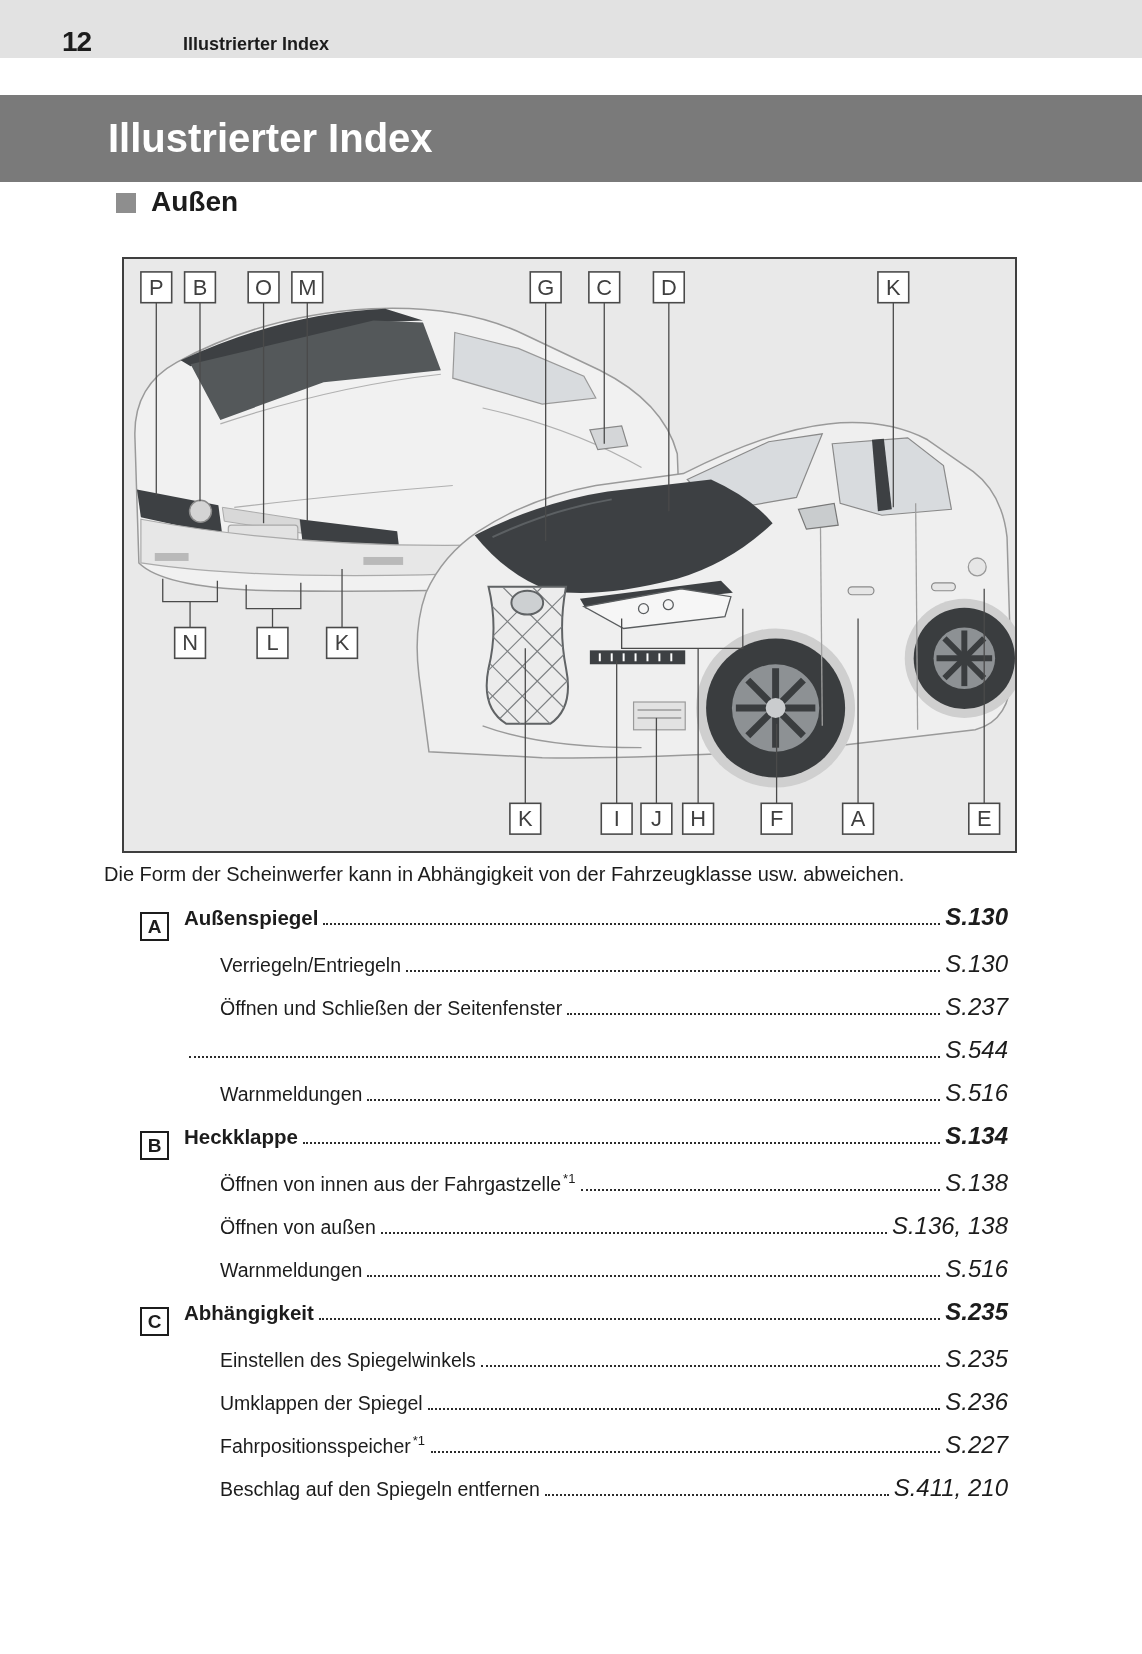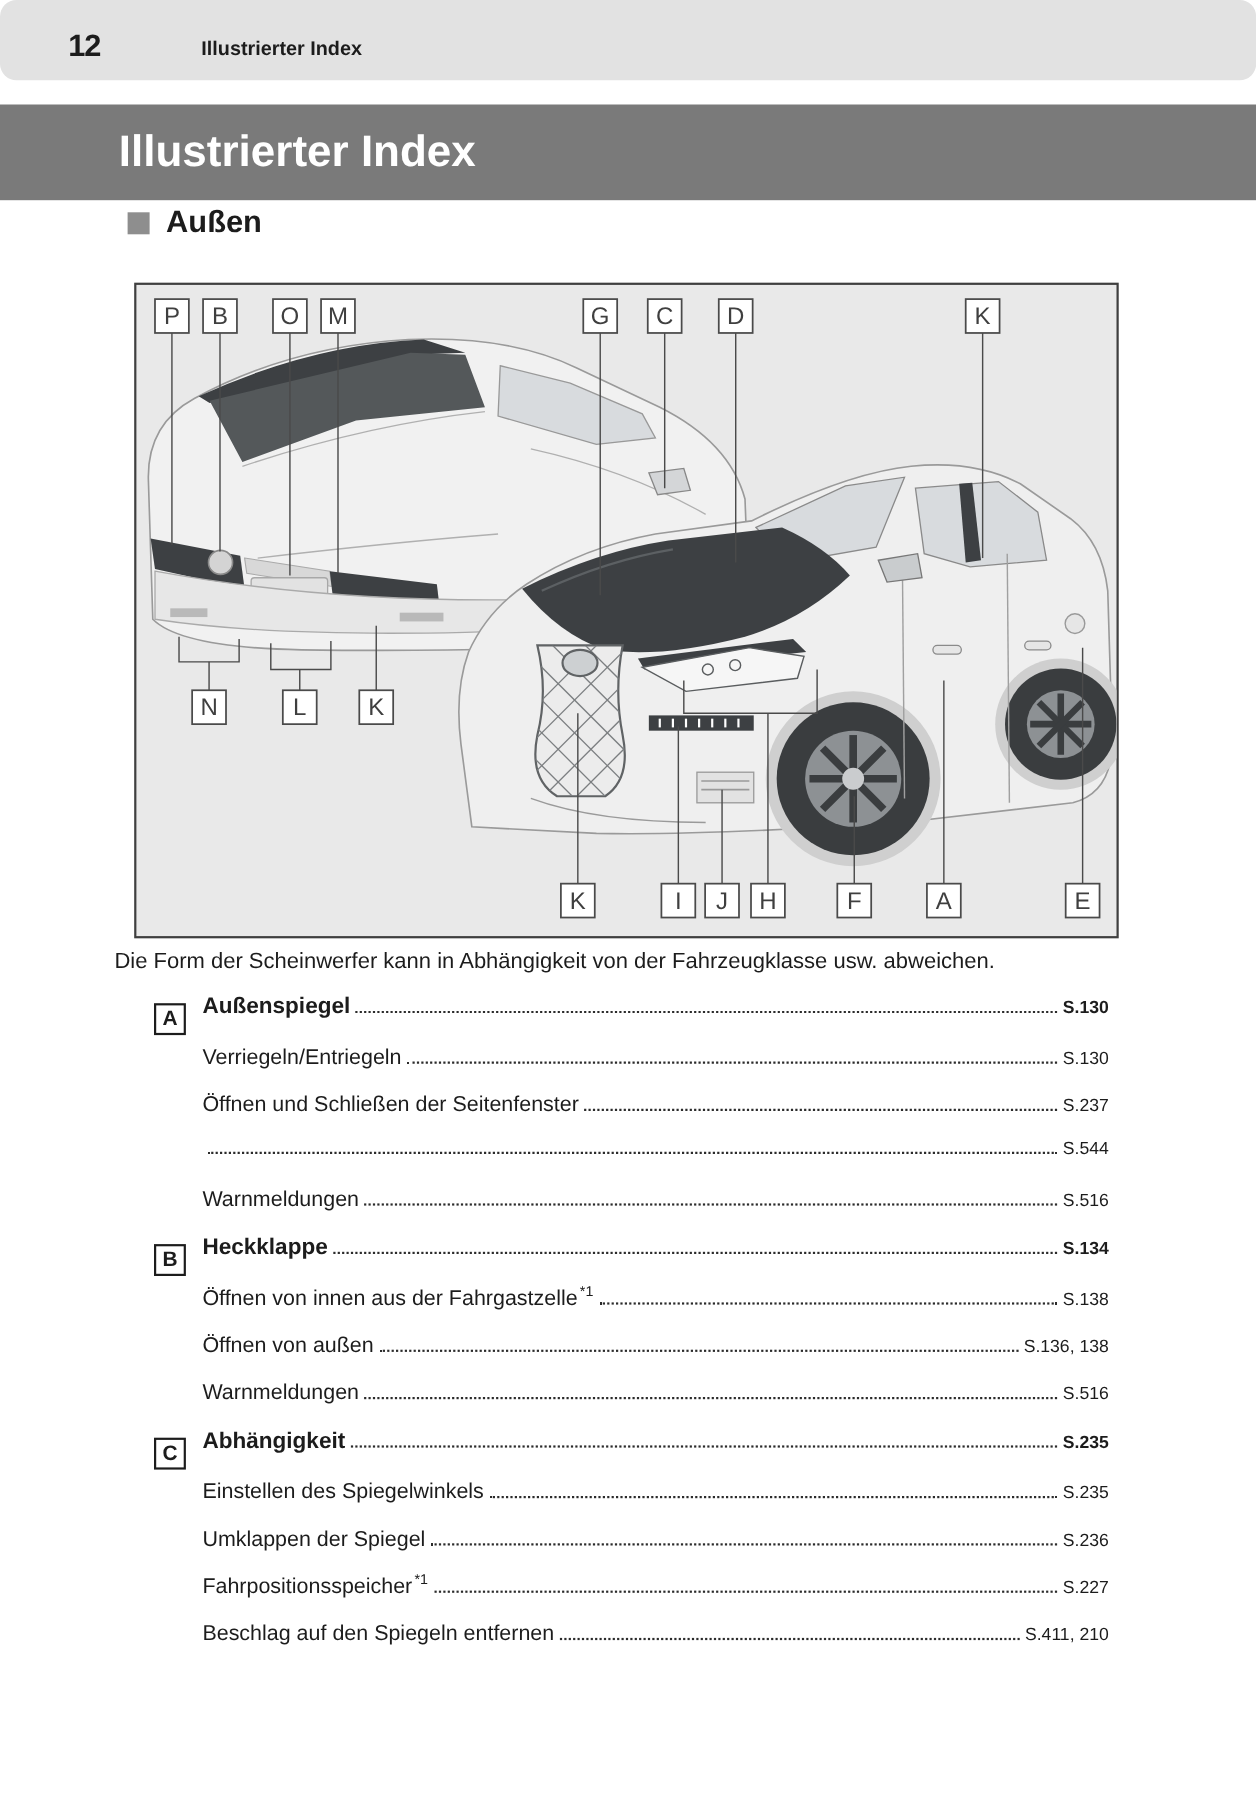--- a/index.html
+++ b/index.html
@@ -3,21 +3,21 @@
 <meta charset="utf-8">
 <title>Illustrierter Index</title>
 <style>
   html,body{margin:0;padding:0;background:#bbb;}
   .page{
     position:relative;width:1142px;height:1654px;margin:0 auto;
     background:#ffffff;overflow:hidden;
     font-family:"Liberation Sans", sans-serif;color:#1c1c1c;
   }
   
-  .topbar{position:absolute;left:0;top:0;width:1142px;height:73px;background:#e2e2e2;border-radius:15px;}
+  .topbar{position:absolute;left:0;top:0;width:1142px;height:58px;background:#e2e2e2;}
   .topbar .pagenum{position:absolute;left:62px;top:26px;font-size:28px;font-weight:bold;letter-spacing:-1px;}
   .topbar .runtitle{position:absolute;left:183px;top:34px;font-size:18px;font-weight:bold;}
   
   .banner{position:absolute;left:0;top:95px;width:1142px;height:87px;background:#7a7a7a;}
   .banner .bannertitle{position:absolute;left:108px;top:0;line-height:87px;color:#ffffff;
     font-size:40px;font-weight:bold;letter-spacing:0px;}
   
   .section{position:absolute;left:116px;top:186px;display:flex;align-items:flex-start;}
   .section .sq{width:20px;height:20px;background:#8e8e8e;margin-top:7px;}
   .section .sectitle{font-size:28px;font-weight:bold;margin-left:15px;}
@@ -29,25 +29,25 @@
   
   .caption{position:absolute;left:104px;top:863px;width:950px;font-size:20px;}
   
   .toc{position:absolute;left:140px;top:903px;width:868px;}
   .toc-row{display:flex;align-items:baseline;height:43px;}
   .toc-row.main{height:47px;}
   .badge{width:29px;height:29px;border:2px solid #1c1c1c;box-sizing:border-box;
     display:flex;align-items:center;justify-content:center;
     font-size:19px;font-weight:bold;align-self:center;margin-right:15px;background:#fff;}
   .toc-title{font-size:20.5px;font-weight:bold;white-space:nowrap;}
-  .toc-label{font-size:19.5px;white-space:nowrap;padding-left:0;}
+  .toc-label{font-size:19.5px;white-space:nowrap;padding-left:0;margin-left:36px;}
   .toc-row.sub{padding-left:44px;}
   .sup{font-size:13px;position:relative;top:-8px;margin:0 1px 0 2px;}
   .dots{flex:1;height:6px;border-bottom:2px dotted #2b2b2b;margin:0 5px;}
-  .pageref{font-size:16px;white-space:nowrap;}
+  .pageref{font-size:24px;white-space:nowrap;font-style:italic;}
   .toc-row.main .pageref{font-weight:bold;}
 </style>
 </head>
 <body>
 
 <div class="page">
 
   <div class="topbar">
     <div class="pagenum">12</div>
     <div class="runtitle">Illustrierter Index</div>

